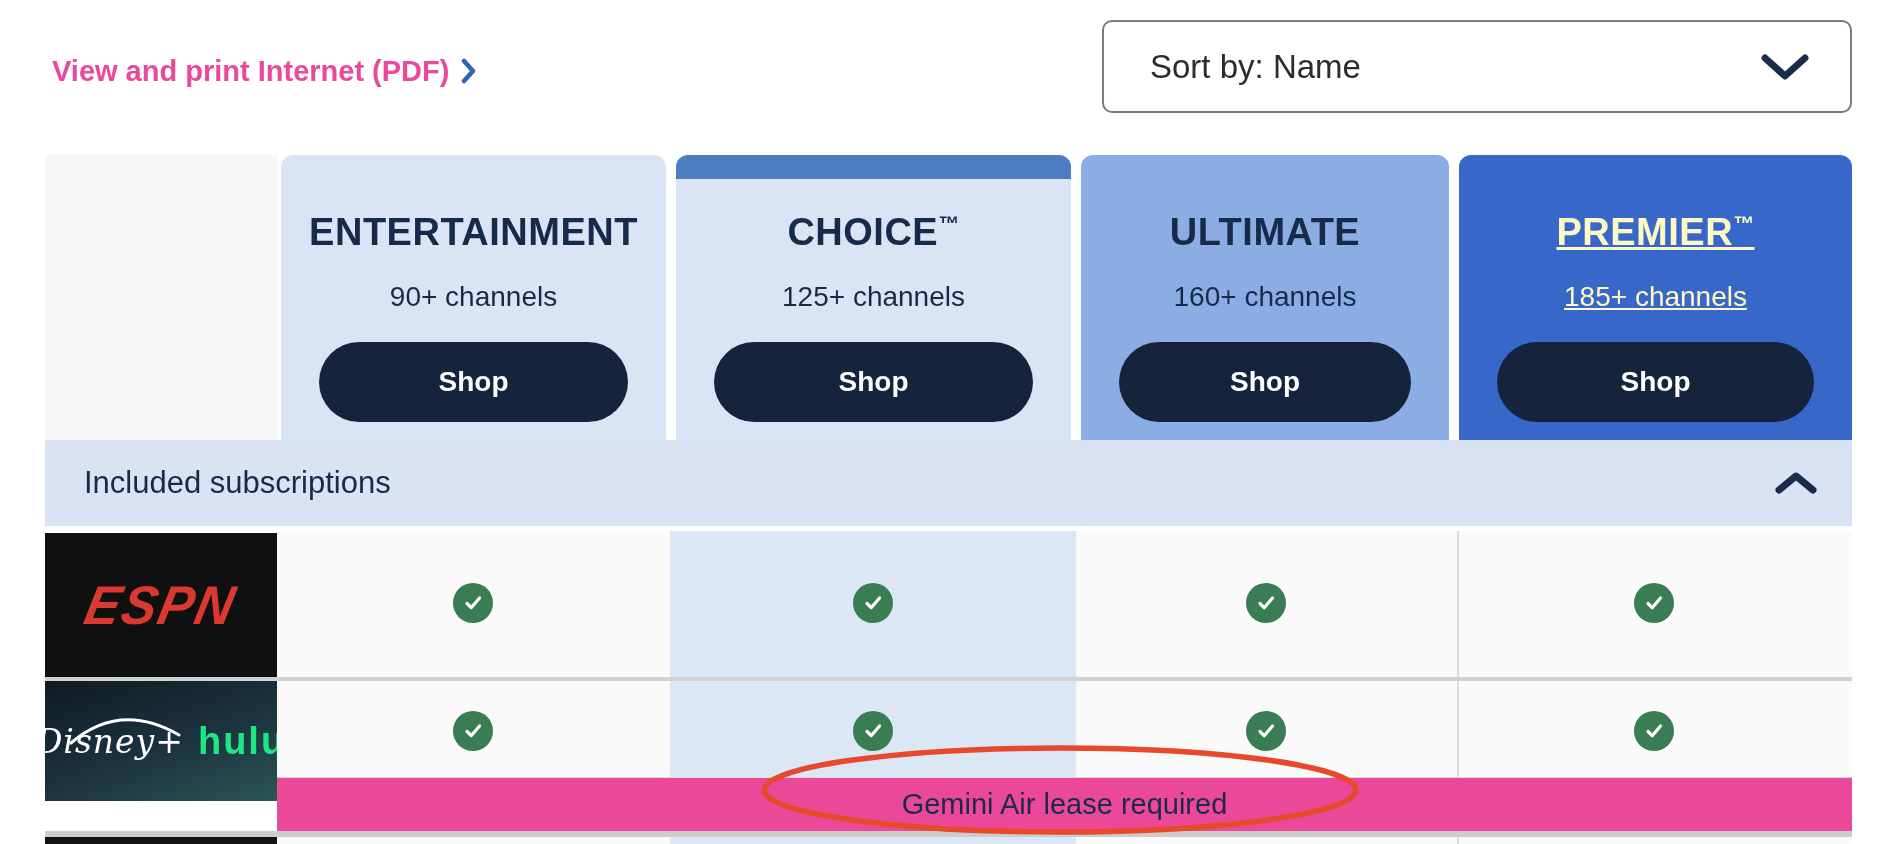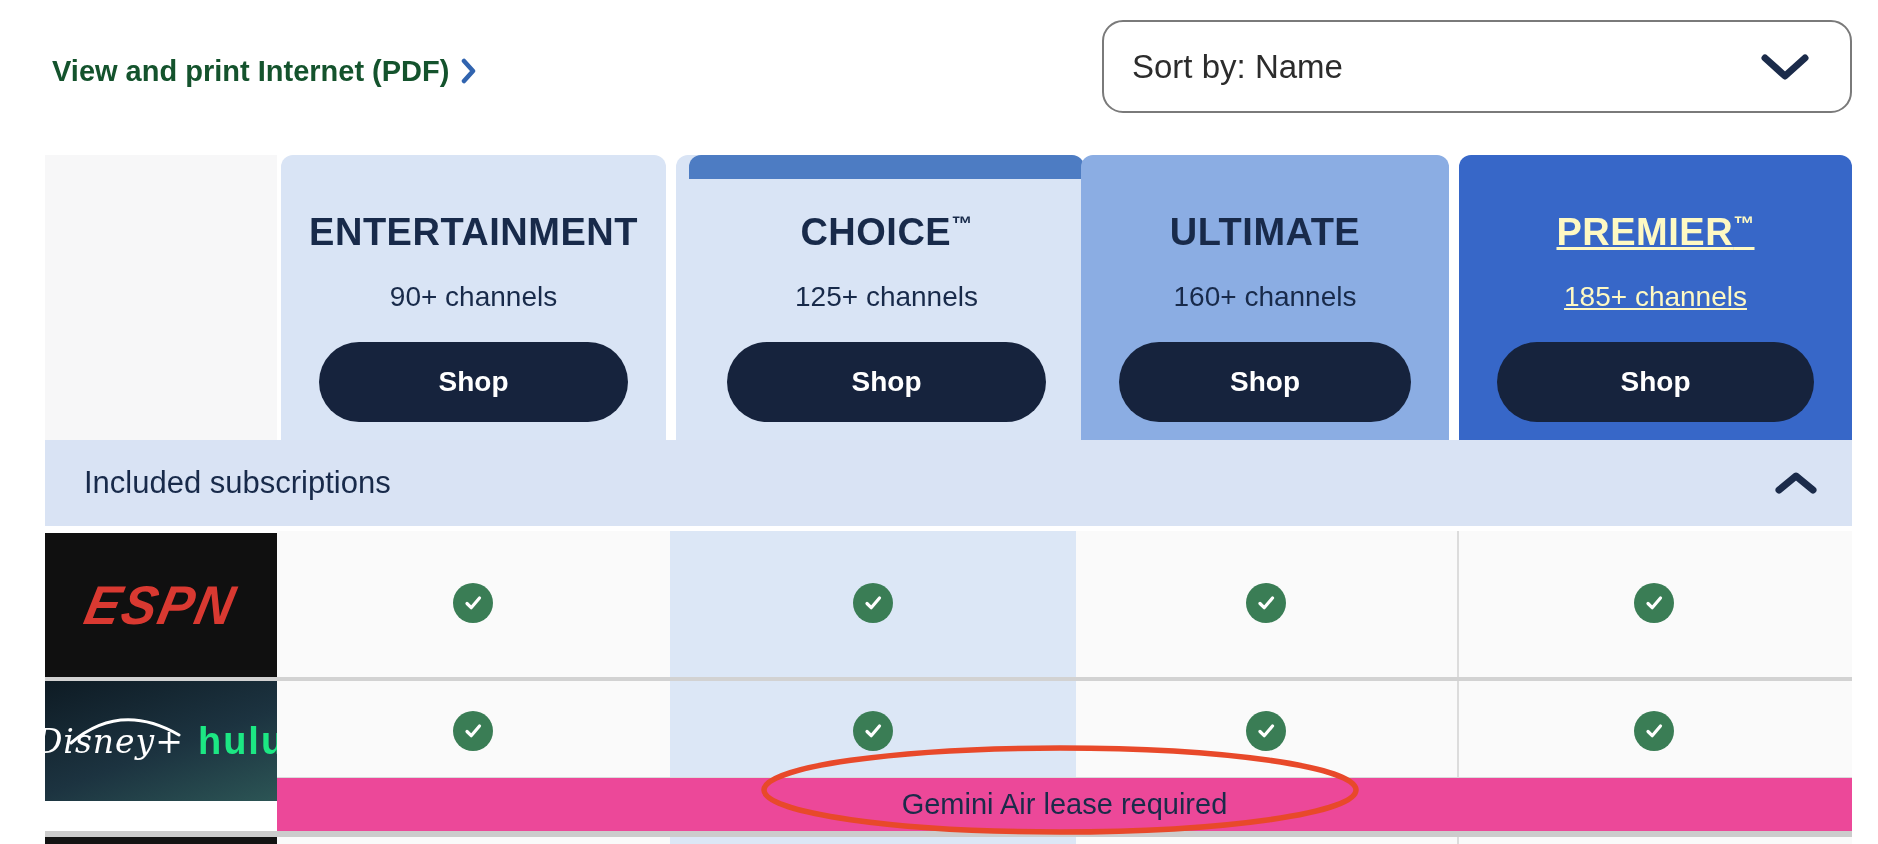--- a/index.html
+++ b/index.html
@@ -2,42 +2,42 @@
 <html><head>
 <meta charset="utf-8">
 <style>
   html,body{margin:0;padding:0;background:#fff;}
   #screen{position:relative;width:1878px;height:844px;background:#ffffff;
           font-family:"Liberation Sans",sans-serif;overflow:hidden;}
   .abs{position:absolute;}
 
   
   .pdf-link{left:52px;top:54px;display:flex;align-items:center;gap:12px;
-            color:#14532d;font-size:29px;font-weight:bold;line-height:34px;
+            color:#ec4899;font-size:29px;font-weight:bold;line-height:34px;
             text-decoration:none;cursor:pointer;}
   .dropdown{left:1102px;top:20px;width:750px;height:93px;box-sizing:border-box;
-            border:2px solid #7a7a7a;border-radius:21px;background:#fff;
+            border:2px solid #7a7a7a;border-radius:10px;background:#fff;
             display:flex;align-items:center;justify-content:space-between;
-            padding:0 40px 0 28px;cursor:pointer;}
+            padding:0 40px 0 46px;cursor:pointer;}
   .dropdown .value{font-size:33px;color:#2c2c2c;}
 
   
   .headcol{left:45px;top:155px;width:232px;height:285px;background:#f7f7f8;}
   .card{top:155px;height:340px;background:#d9e4f5;border-radius:12px 12px 0 0;
         display:flex;flex-direction:column;align-items:center;text-align:center;}
   .card .name{font-size:38px;font-weight:bold;color:#182a4a;margin-top:46px;
               line-height:46px;letter-spacing:.5px;white-space:nowrap;}
   .card .name sup{font-size:55%;}
   .card .channels{font-size:28px;color:#182a4a;margin-top:27px;line-height:30px;}
   .card .shop{margin-top:30px;align-self:stretch;margin-left:38px;margin-right:38px;
               height:80px;border:none;border-radius:40px;background:#16233d;
               color:#fff;font-size:28px;font-weight:bold;font-family:inherit;
               display:flex;align-items:center;justify-content:center;cursor:pointer;}
   .card.ent{left:281px;width:385px;}
-  .card.cho{left:676px;width:395px;padding-left:13px;}
+  .card.cho{left:676px;width:395px;}
   .card.ult{left:1081px;width:368px;background:#8bade3;}
   .card.pre{left:1459px;width:393px;background:#3767c8;}
   .card.pre .name,.card.pre .channels{color:#fef9c3;text-decoration:underline;}
   .featured-bar{height:24px;align-self:stretch;background:#4d7cc3;
                 border-radius:12px 12px 0 0;flex:none;}
   .card.cho .name{margin-top:22px;}
 
   
   .section-bar{left:45px;top:440px;width:1807px;height:86px;box-sizing:border-box;
                background:#d9e3f4;display:flex;align-items:center;

